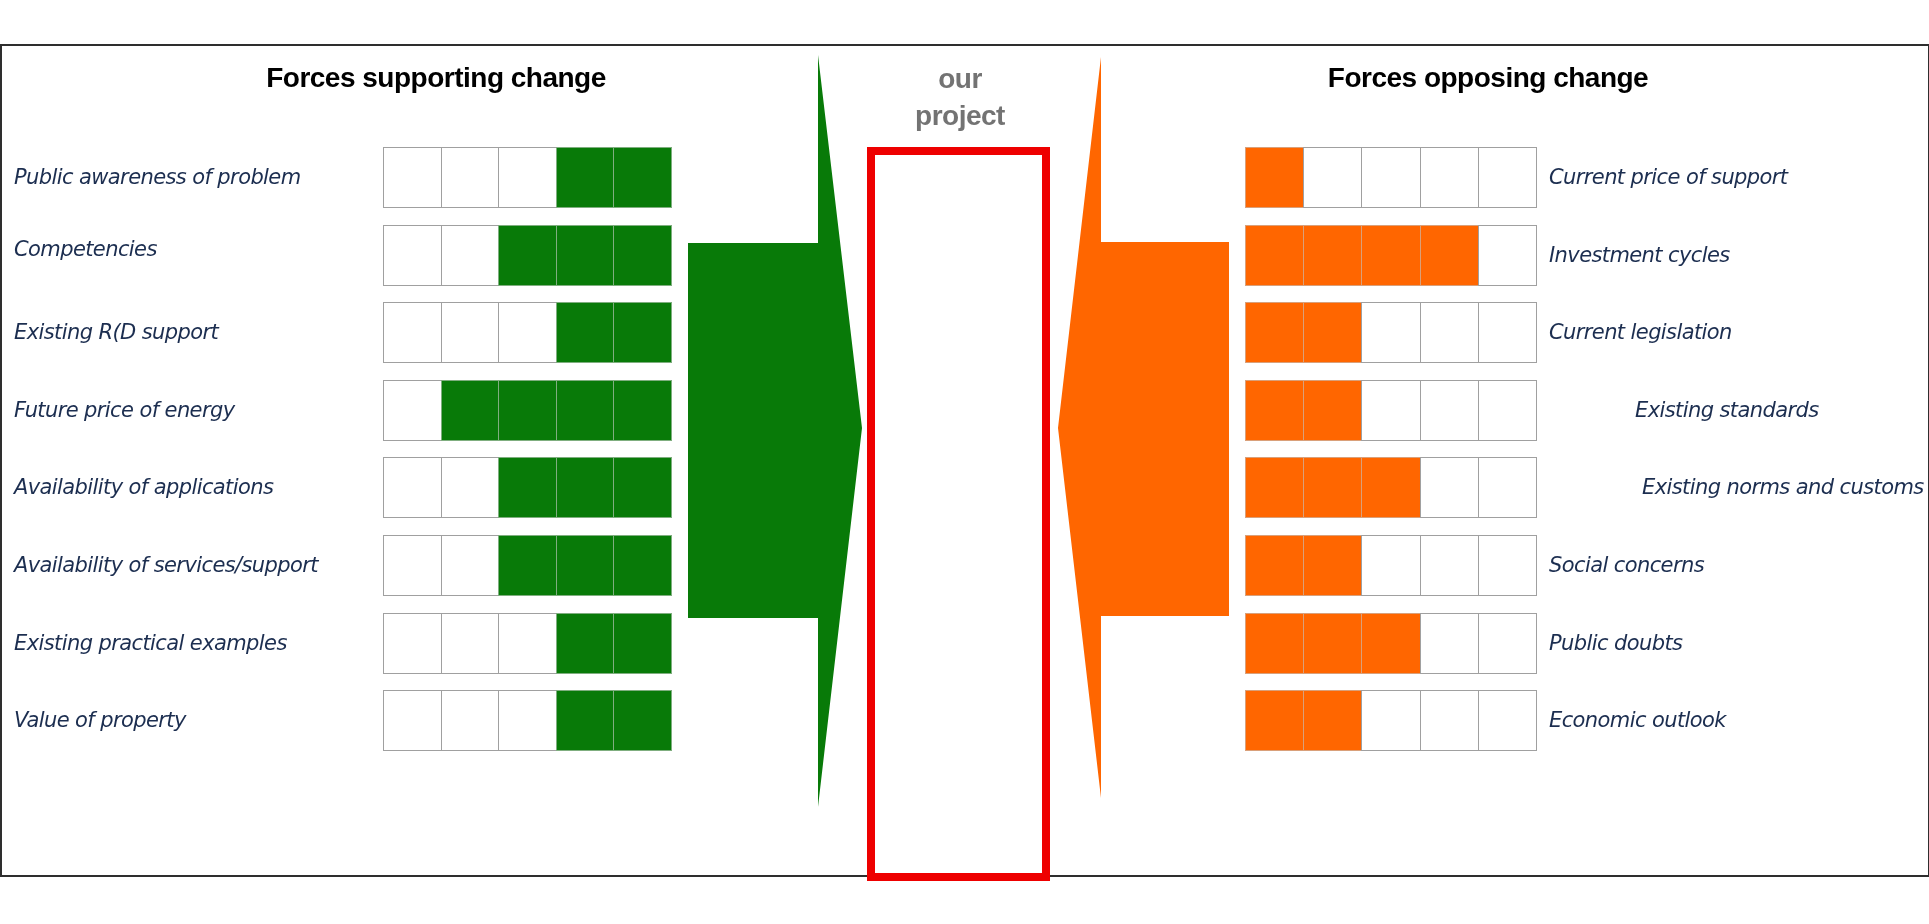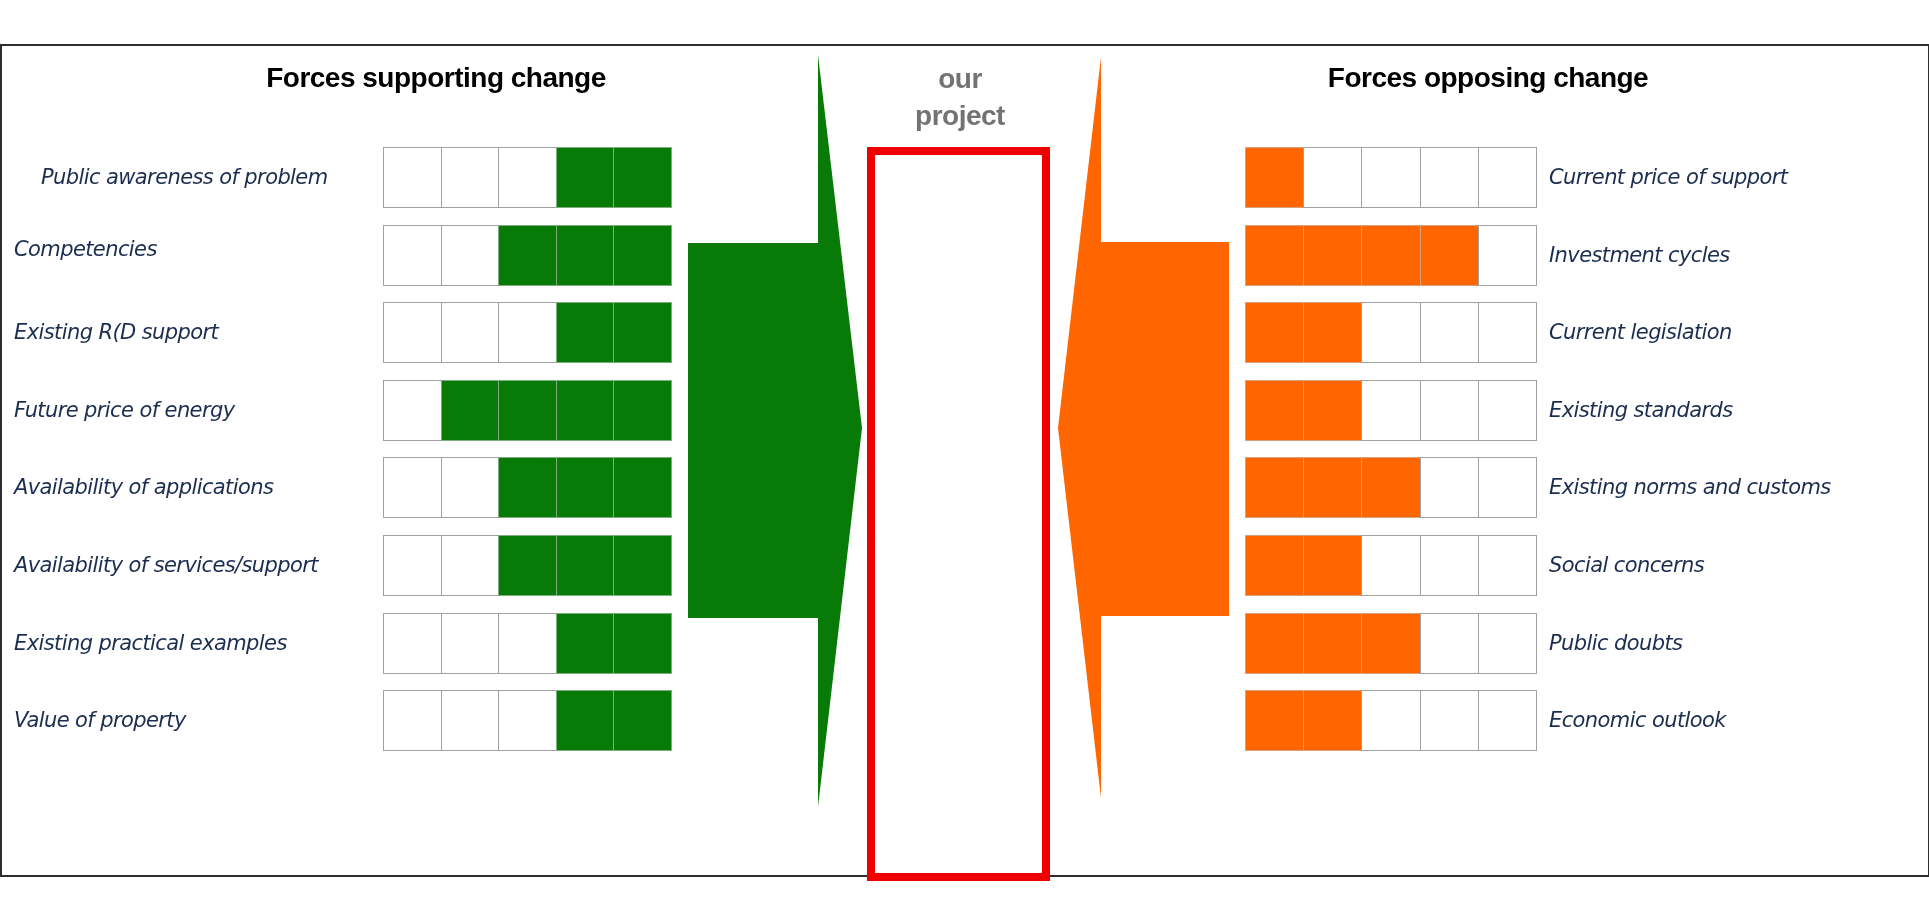--- a/index.html
+++ b/index.html
@@ -104,21 +104,21 @@
   <div class="title" style="left:1488px; top:62px;">Forces opposing change</div>
 
   <div class="center-title">
     <span>our</span>
     <span>project</span>
   </div>
 
   <div id="project-box"></div>
 
   <div id="rows-layer">
-      <div class="label" style="left: 14px; top: 147px; margin-left: 27px;">Public awareness of  problem</div>
+      <div class="label" style="left: 14px; top: 147px;">Public awareness of  problem</div>
       <div class="bar" style="left: 383px; top: 147px; width: 289px;">
         <div class="cell"></div>
         <div class="cell"></div>
         <div class="cell"></div>
         <div class="cell on-green"></div>
         <div class="cell on-green"></div>
       </div>
       <div class="label" style="left: 14px; top: 219px;">Competencies</div>
       <div class="bar" style="left: 383px; top: 224.6px; width: 289px;">
         <div class="cell"></div>
@@ -192,29 +192,29 @@
         <div class="cell"></div>
       </div>
       <div class="label" style="left: 1549px; top: 302.2px;">Current legislation</div>
       <div class="bar" style="left: 1245px; top: 302.2px; width: 292px;">
         <div class="cell on-orange"></div>
         <div class="cell on-orange"></div>
         <div class="cell"></div>
         <div class="cell"></div>
         <div class="cell"></div>
       </div>
-      <div class="label" style="left: 1549px; top: 379.8px;">Existing standards</div>
+      <div class="label" style="left: 1635px; top: 379.8px;">Existing standards</div>
       <div class="bar" style="left: 1245px; top: 379.8px; width: 292px;">
         <div class="cell on-orange"></div>
         <div class="cell on-orange"></div>
         <div class="cell"></div>
         <div class="cell"></div>
         <div class="cell"></div>
       </div>
-      <div class="label" style="left: 1549px; top: 457.4px;">Existing norms and customs</div>
+      <div class="label" style="left: 1642px; top: 457.4px;">Existing norms and customs</div>
       <div class="bar" style="left: 1245px; top: 457.4px; width: 292px;">
         <div class="cell on-orange"></div>
         <div class="cell on-orange"></div>
         <div class="cell on-orange"></div>
         <div class="cell"></div>
         <div class="cell"></div>
       </div>
       <div class="label" style="left: 1549px; top: 535px;">Social concerns</div>
       <div class="bar" style="left: 1245px; top: 535px; width: 292px;">
         <div class="cell on-orange"></div>

